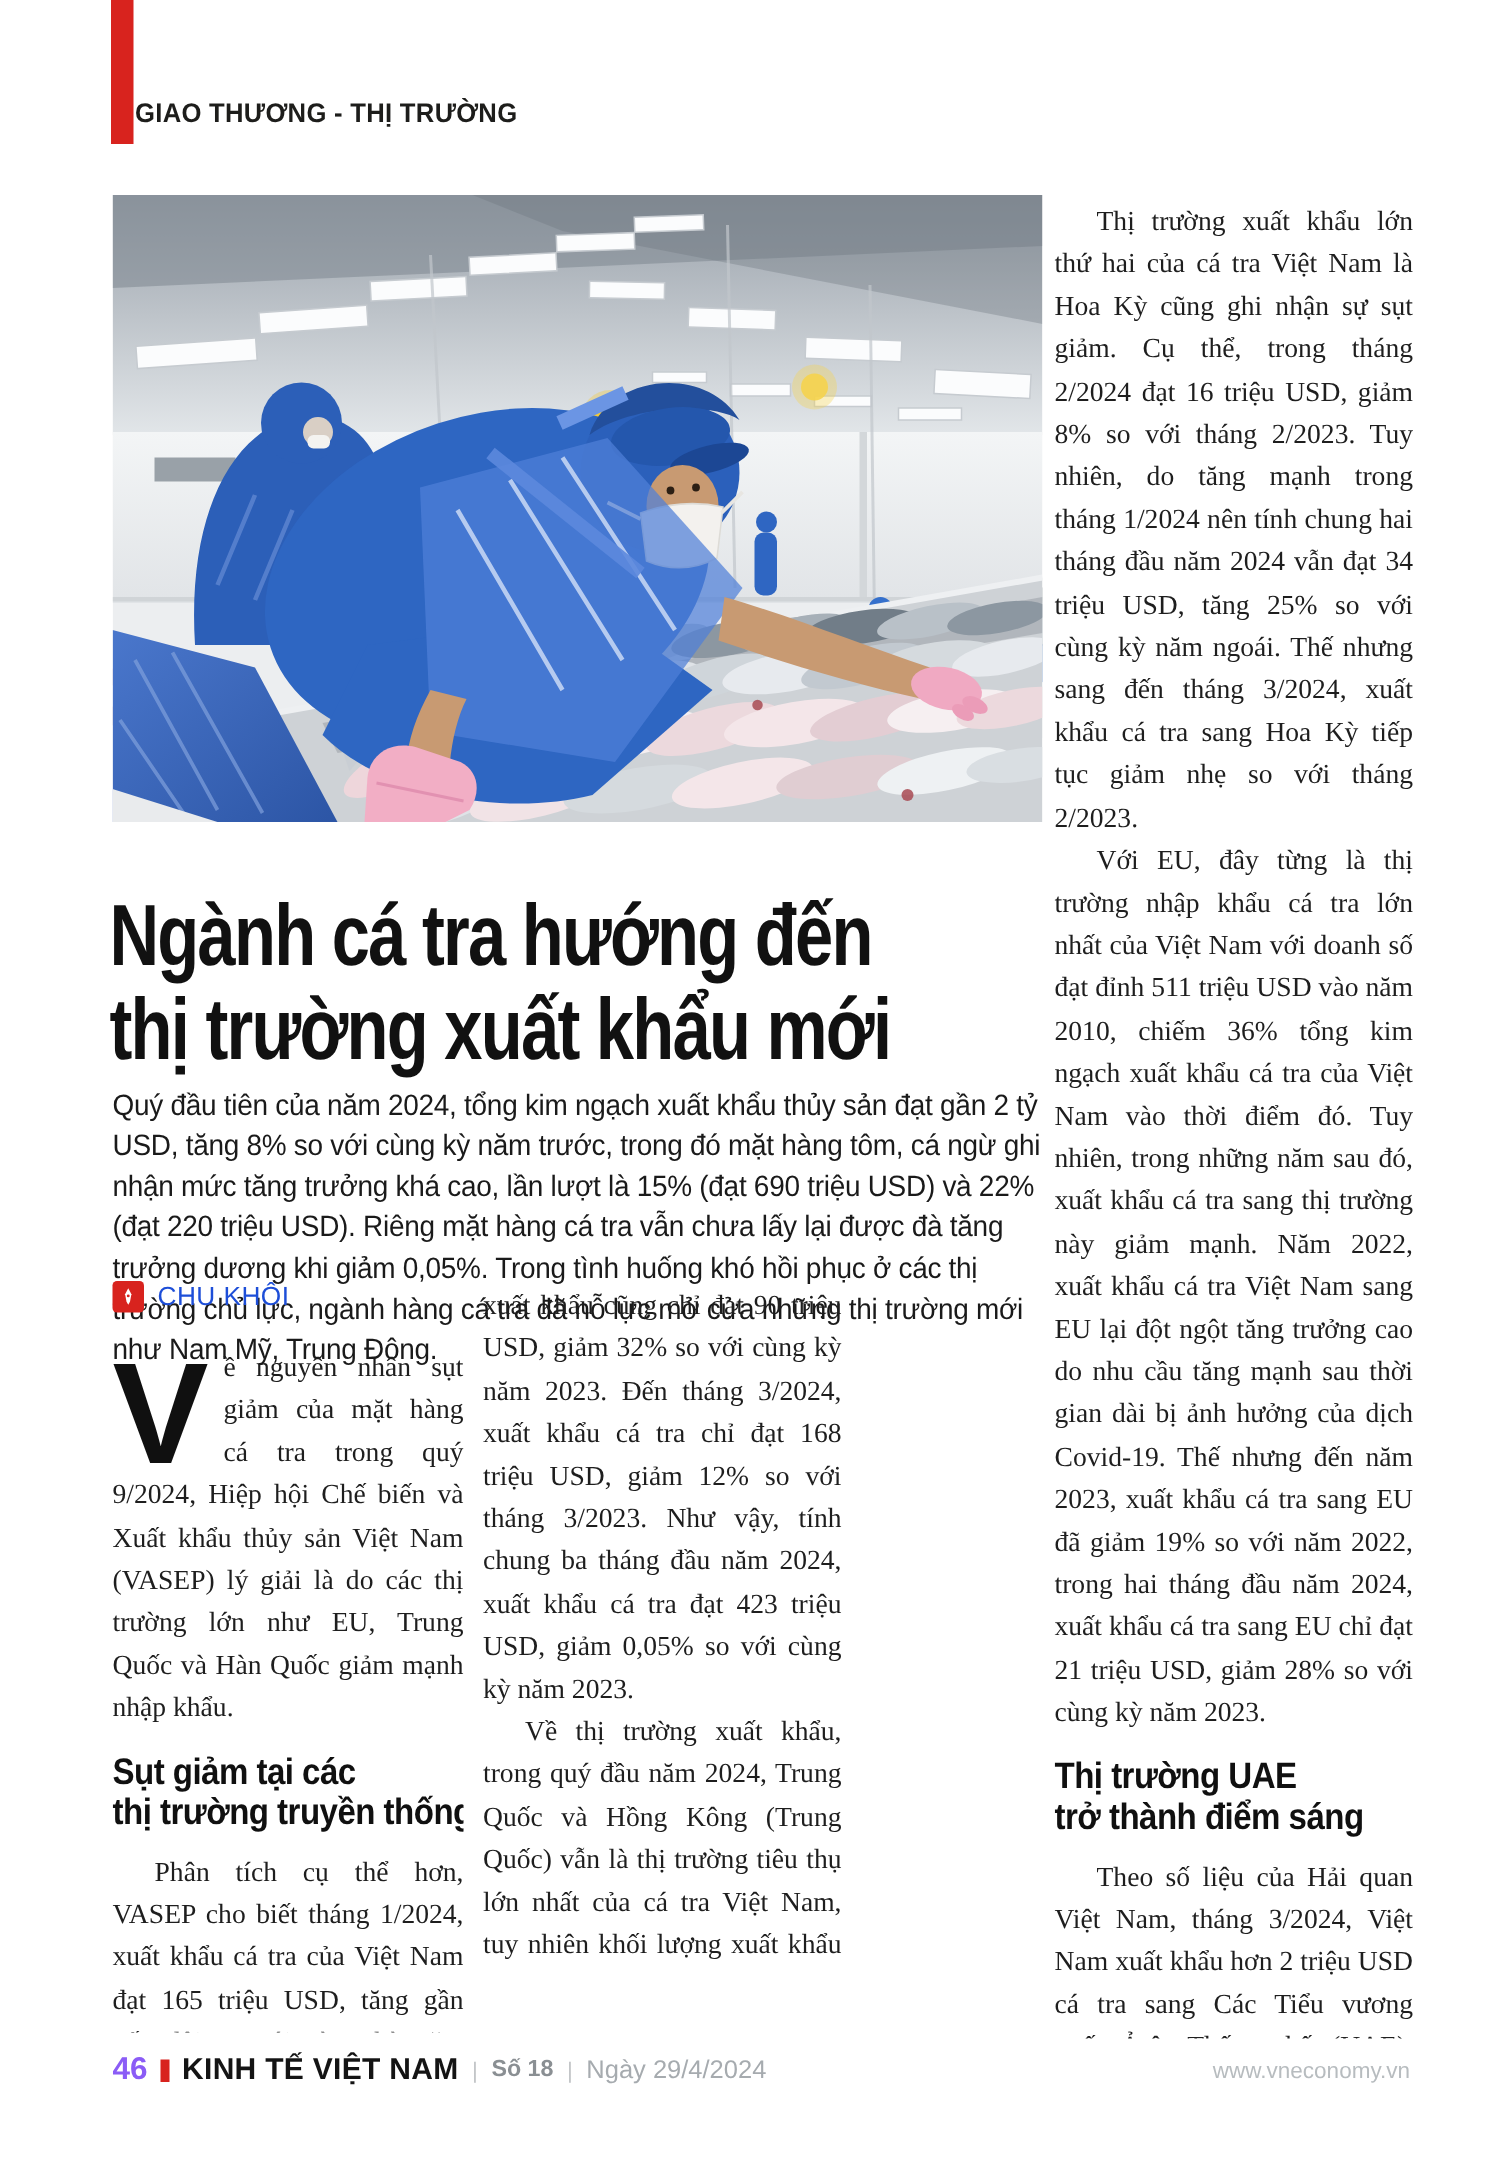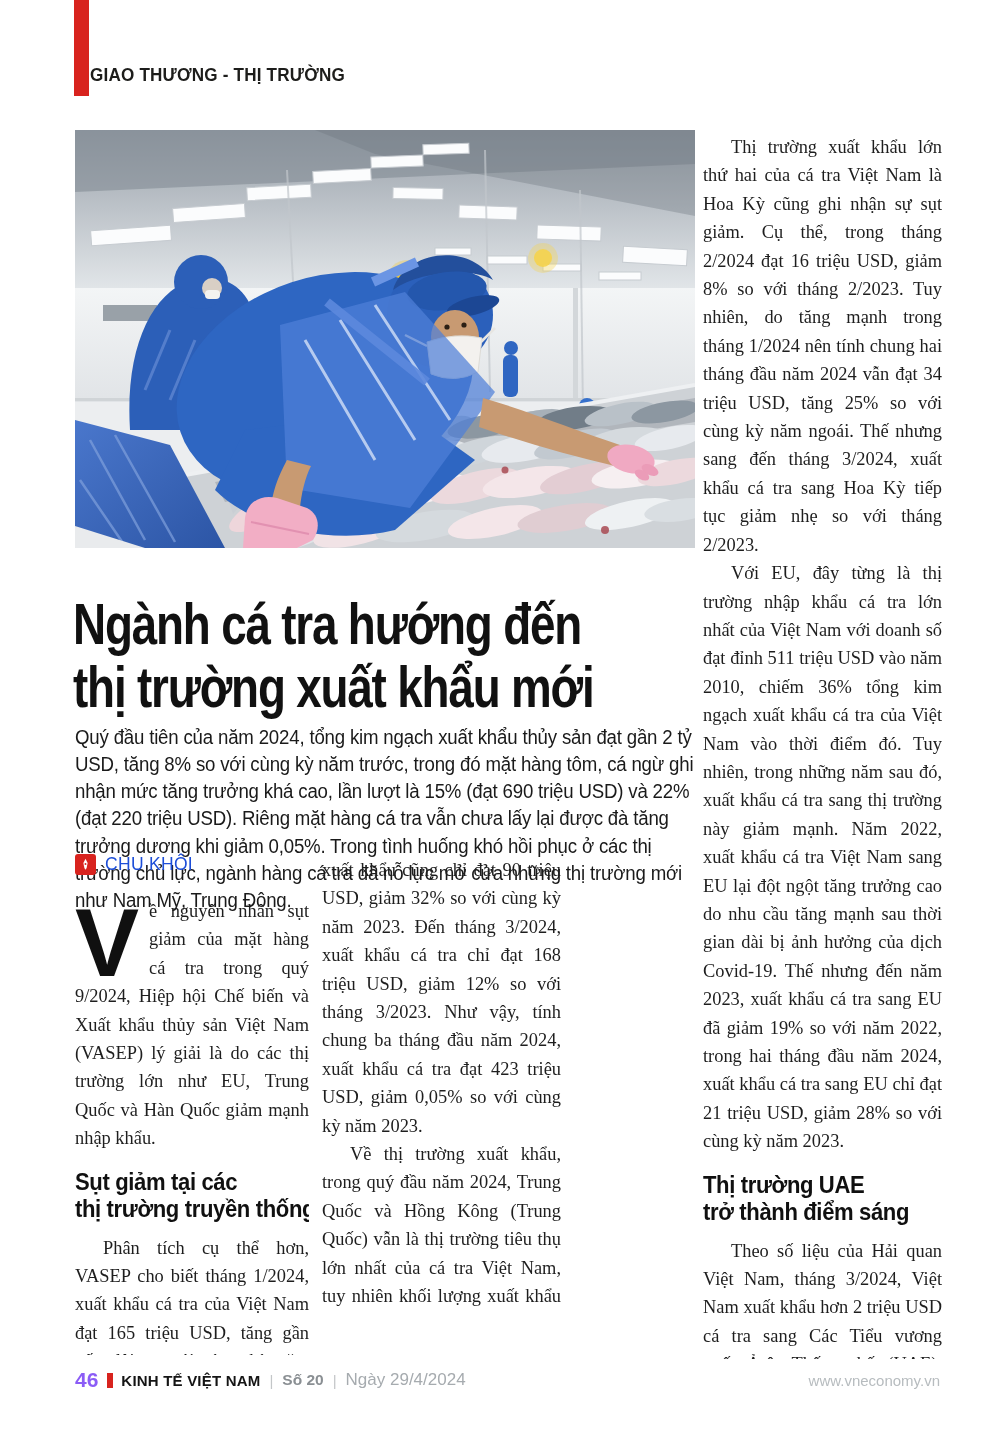--- a/index.html
+++ b/index.html
@@ -48,21 +48,21 @@
     line-height:27.5px; color:#101010; margin:15px 0 11px; letter-spacing:-0.4px;
     text-align:left; transform:scaleX(.9); transform-origin:left top;
   }
   .subhead span { display:block; white-space:nowrap; }
   .footer-left {
     position:absolute; left:75px; top:1368px; display:flex; align-items:center;
     white-space:nowrap;
   }
   .footer-page { font-size:21px; font-weight:bold; color:#8b5cf6; }
   .footer-redbar { width:6px; height:15px; background:#d8231e; margin:0 8px 0 9px; }
-  .footer-pub { font-size:15px; font-weight:bold; color:#141414; letter-spacing:.2px;text-align:right; }
+  .footer-pub { font-size:20px; font-weight:bold; color:#141414; letter-spacing:.2px;text-align:right; }
   .footer-sep { color:#c3c6c8; margin:0 9px; font-size:15px; }
   .footer-issue { font-size:15.5px; font-weight:bold; color:#8a8f93; }
   .footer-date { font-size:17px; color:#a6abaf; }
   .footer-site { position:absolute; right:60px; top:1372px; font-size:15px; color:#b7bcbf;margin-left:44px; }
 </style>
 </head>
 <body>
 
 <div class="page">
 
@@ -298,19 +298,19 @@
   <div class="bodycol col2">
     <p>xuất khẩu cũng chỉ đạt 90 triệu USD, giảm 32% so với cùng kỳ năm 2023. Đến tháng 3/2024, xuất khẩu cá tra chỉ đạt 168 triệu USD, giảm 12% so với tháng 3/2023. Như vậy, tính chung ba tháng đầu năm 2024, xuất khẩu cá tra đạt 423 triệu USD, giảm 0,05% so với cùng kỳ năm 2023.</p>
     <p class="indent">Về thị trường xuất khẩu, trong quý đầu năm 2024, Trung Quốc và Hồng Kông (Trung Quốc) vẫn là thị trường tiêu thụ lớn nhất của cá tra Việt Nam, tuy nhiên khối lượng xuất khẩu giảm mạnh. Riêng trong tháng 3/2024, xuất khẩu cá tra sang Trung Quốc giảm 22%; giá trung bình xuất khẩu ở mức 1,94 USD/kg, giảm 1,5% so với cuối năm 2023.</p>
   </div>
 
   <div class="footer-left">
     <span class="footer-page">46</span>
     <span class="footer-redbar"></span>
     <span class="footer-pub">KINH TẾ VIỆT NAM</span>
     <span class="footer-sep">|</span>
-    <span class="footer-issue">Số 20</span>
+    <span class="footer-issue">Số 18</span>
     <span class="footer-sep">|</span>
     <span class="footer-date">Ngày 29/4/2024</span>
   </div>
   <div class="footer-site">www.vneconomy.vn</div>
 
 </div>
 
 </body></html>

